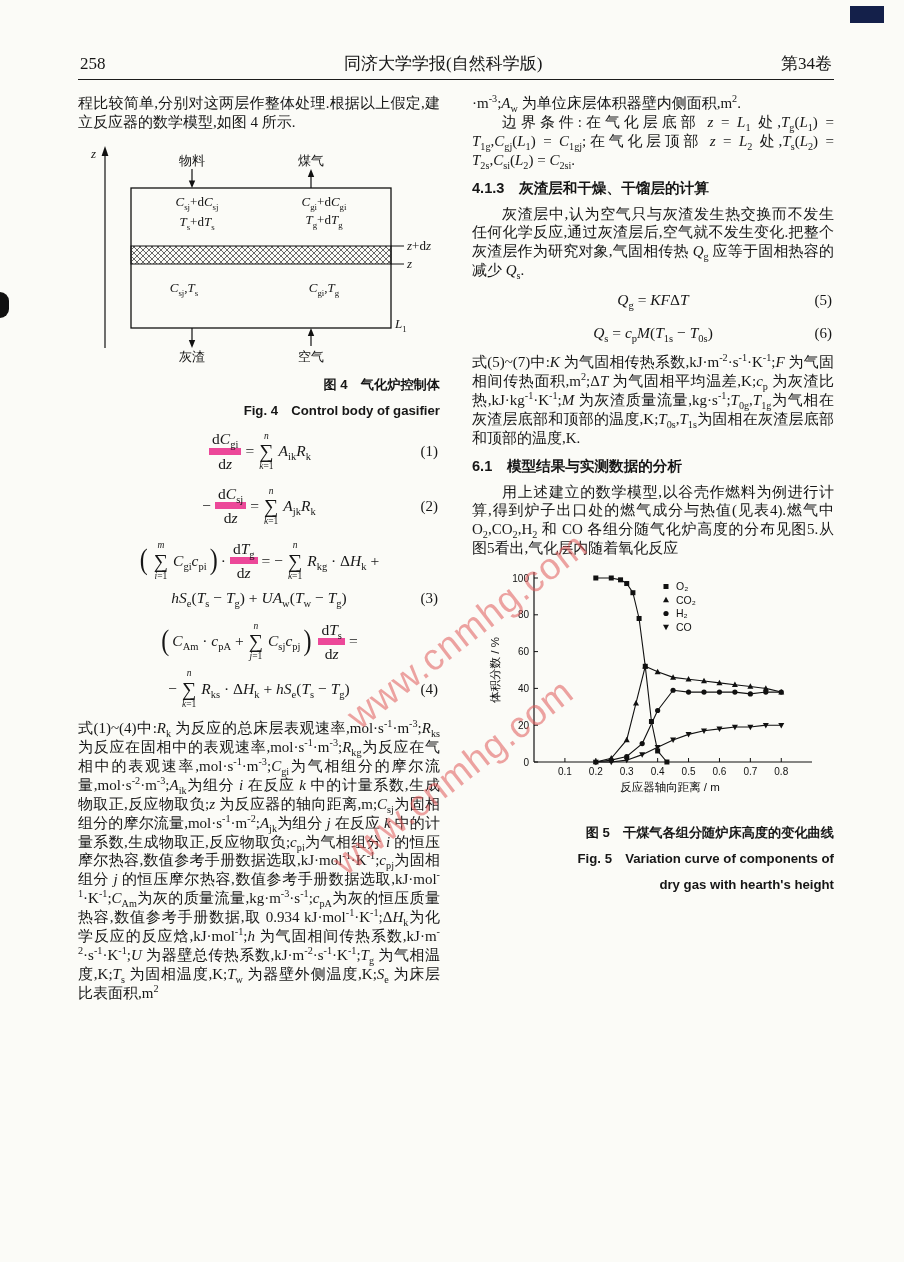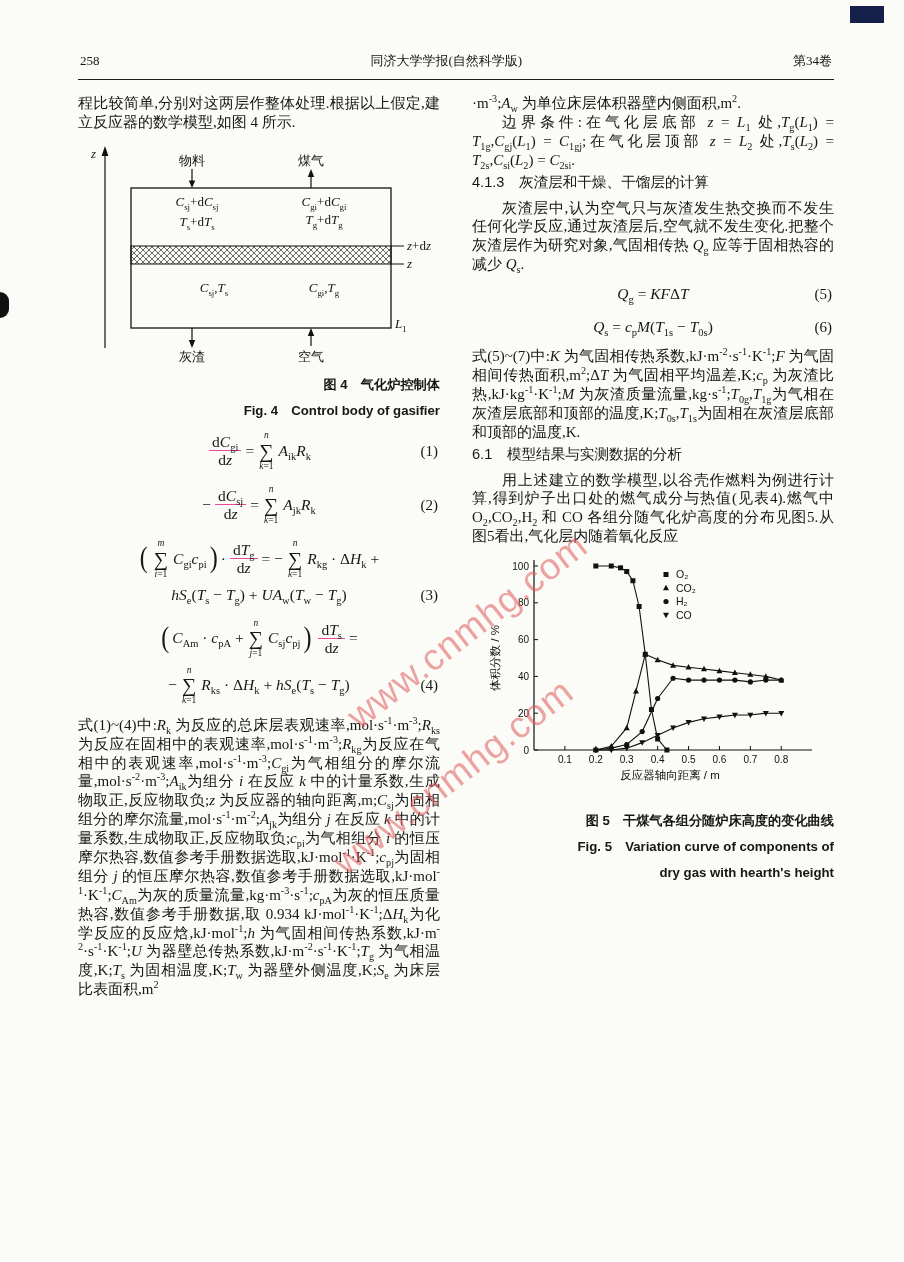--- a/index.html
+++ b/index.html
@@ -1,36 +1,36 @@
 <!DOCTYPE html>
 <html><head>
 <meta charset="utf-8">
 <style>
   *{box-sizing:border-box;}
   body{margin:0;background:#8a8a8a;}
   .page{width:904px;height:1262px;background:#fbfbf7;position:relative;margin:0 auto;
         font-family:"Liberation Serif","DejaVu Serif",serif;color:#161616;overflow:hidden;}
   .page-header{position:absolute;top:52px;left:80px;right:72px;display:flex;
-        justify-content:space-between;align-items:baseline;font-size:13px;}
+        justify-content:space-between;align-items:baseline;font-size:17px;}
   .header-rule{position:absolute;top:79px;left:78px;right:70px;border-top:1.6px solid #1c1c1c;}
   .columns{position:absolute;top:94px;left:78px;right:70px;display:flex;gap:32px;}
   .col{flex:1;min-width:0;}
   .body-text{margin:0;font-size:15px;line-height:1.26;text-align:justify;}
   .indent{text-indent:2em;}
   sub,sup{font-size:68%;line-height:0;}
-  .sec-heading{font-family:"Liberation Sans","DejaVu Sans",sans-serif;font-weight:normal;
-        font-size:14.6px;margin:3px 0 7px;}
+  .sec-heading{font-family:"Liberation Sans","DejaVu Sans",sans-serif;font-weight:bold;
+        font-size:14.6px;margin:9px 0 7px;}
   
   .equation{position:relative;margin:7px 0;font-size:15.5px;}
   .eq-line{position:relative;display:flex;justify-content:center;align-items:center;
         gap:2px;padding:3px 0;min-height:26px;}
   .eq-no{position:absolute;right:2px;top:50%;transform:translateY(-50%);font-size:15px;}
   .frac{display:inline-flex;flex-direction:column;align-items:center;vertical-align:middle;
         margin:0 2px;line-height:1.12;}
-  .fnum{border-bottom:1px solid #ec4899;padding:0 3px;}
+  .fnum{border-bottom:7px solid #ec4899;padding:0 3px;}
   .fden{padding:0 3px;}
   .sum{display:inline-flex;flex-direction:column;align-items:center;vertical-align:middle;
         margin:0 3px;line-height:1;}
   .slim{font-size:9.5px;line-height:1.1;}
   .ssym{font-size:20px;line-height:1;}
   .bigpar{font-size:24px;transform:scaleY(1.2);display:inline-block;margin:0 1px;font-weight:300;}
   
   .fig4{margin:10px 0 8px;}
   .fig4-diagram{position:relative;width:340px;height:228px;margin:0 auto;}
   .fig4-svg{position:absolute;left:0;top:0;}
@@ -100,21 +100,21 @@
           </svg>
           <span class="flabel" style="left:2px;top:4px"><i>z</i></span>
           <span class="flabel fc" style="left:103px;top:10px">物料</span>
           <span class="flabel fc" style="left:222px;top:10px">煤气</span>
           <span class="flabel fc" style="left:108px;top:52px"><i>C</i><sub>sj</sub>+d<i>C</i><sub>sj</sub></span>
           <span class="flabel fc" style="left:108px;top:72px"><i>T</i><sub>s</sub>+d<i>T</i><sub>s</sub></span>
           <span class="flabel fc" style="left:235px;top:52px"><i>C</i><sub>gi</sub>+d<i>C</i><sub>gi</sub></span>
           <span class="flabel fc" style="left:235px;top:70px"><i>T</i><sub>g</sub>+d<i>T</i><sub>g</sub></span>
           <span class="flabel" style="left:318px;top:96px"><i>z</i>+d<i>z</i></span>
           <span class="flabel" style="left:318px;top:114px"><i>z</i></span>
-          <span class="flabel fc" style="left:125px;top:138px"><i>C</i><sub>sj</sub>,<i>T</i><sub>s</sub></span>
+          <span class="flabel fc" style="left:95px;top:138px"><i>C</i><sub>sj</sub>,<i>T</i><sub>s</sub></span>
           <span class="flabel fc" style="left:235px;top:138px"><i>C</i><sub>gi</sub>,<i>T</i><sub>g</sub></span>
           <span class="flabel" style="left:306px;top:174px"><i>L</i><sub>1</sub></span>
           <span class="flabel fc" style="left:103px;top:206px">灰渣</span>
           <span class="flabel fc" style="left:222px;top:206px">空气</span>
         </div>
         <figcaption class="cap-cn">图 4　气化炉控制体</figcaption>
         <figcaption class="cap-en">Fig. 4　Control body of gasifier</figcaption>
       </figure>
 
 

